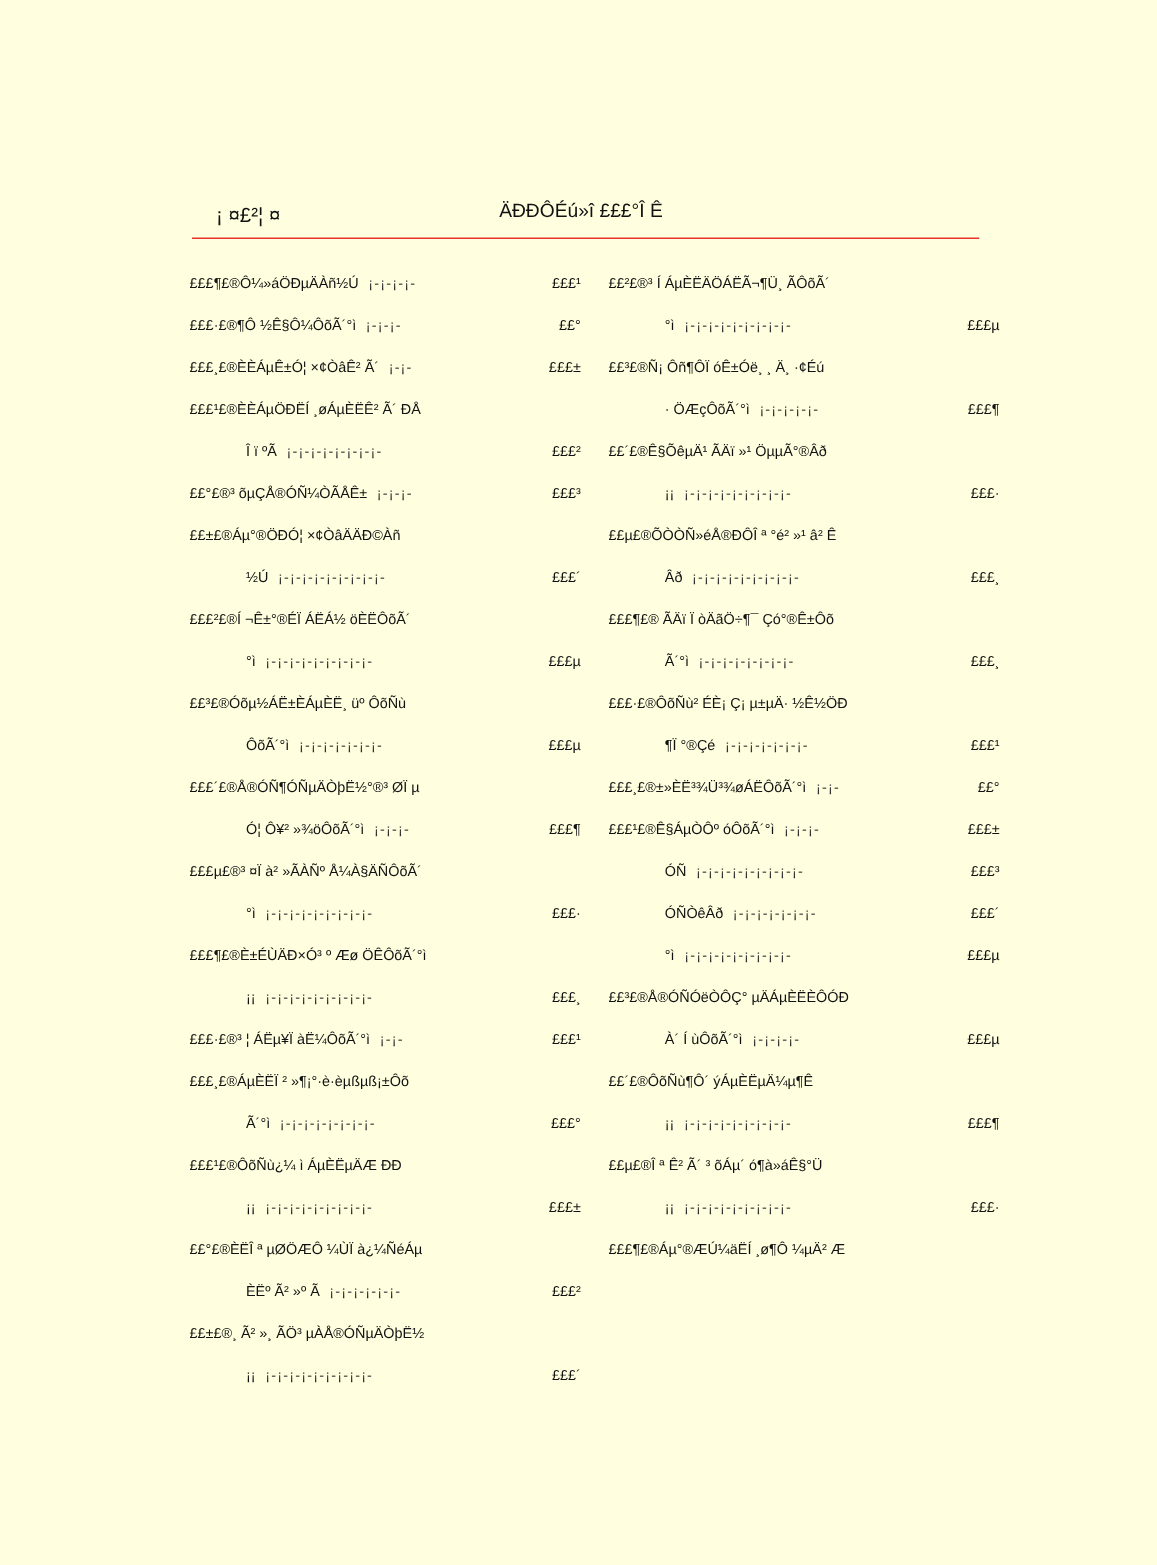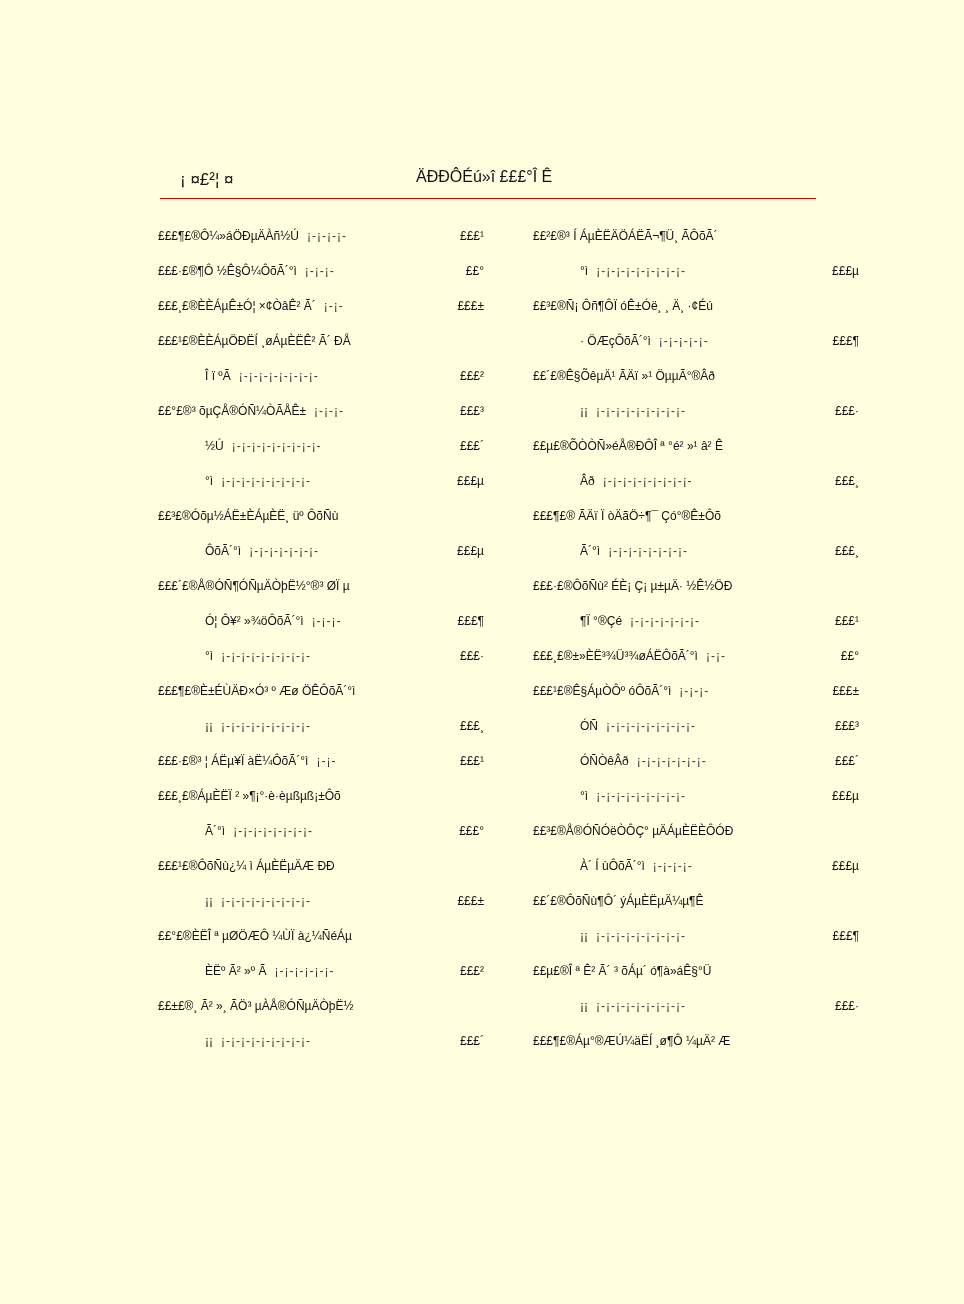--- a/index.html
+++ b/index.html
@@ -15,21 +15,21 @@
       position: absolute; left: 160px; top: 166px; width: 656px; height: 30px;
     }
     .header .left { position: absolute; left: 20px; top: 4px; font-size: 17px; }
     .header .center { position: absolute; left: 256px; top: 2px; font-size: 16px; }
     .rule {
       position: absolute; left: 160px; top: 198px; width: 656px; height: 0;
       border-top: 1.5px solid #e00000;
     }
     .col { position: absolute; top: 222px; width: 326px; }
     .col.left { left: 158px; }
-    .col.right { left: 507px; margin-left: 26px; }
+    .col.right { left: 507px; }
     .line {
       height: 35px; line-height: 28px; font-size: 12px; white-space: nowrap;
       position: relative;
     }
     .line.indent .txt { padding-left: 47px; }
     .line .leader { color: #333; letter-spacing: 1px; margin-left: 8px; }
     .line .pg { position: absolute; right: 0; top: 0; }
   </style>
 </head>
 <body>
@@ -40,26 +40,29 @@
 </div>
 <div class="rule"></div>
 
 <div class="col left" id="leftcol">
     <div class="line"><span class="txt">£££¶£®Ô¼»áÖÐµÄÀñ½Ú</span><span class="leader">¡-¡-¡-¡-</span><span class="pg">£££¹</span></div>
     <div class="line"><span class="txt">£££·£®¶Ô ½Ê§Ô¼ÔõÃ´°ì</span><span class="leader">¡-¡-¡-</span><span class="pg">££°</span></div>
     <div class="line"><span class="txt">£££¸£®ÈÈÁµÊ±Ó¦ ×¢ÒâÊ² Ã´</span><span class="leader">¡-¡-</span><span class="pg">£££±</span></div>
     <div class="line"><span class="txt">£££¹£®ÈÈÁµÖÐËÍ ¸øÁµÈËÊ² Ã´ ÐÅ</span><span class="leader"></span><span class="pg"></span></div>
     <div class="line indent"><span class="txt">Î ï ºÃ</span><span class="leader">¡-¡-¡-¡-¡-¡-¡-¡-</span><span class="pg">£££²</span></div>
     <div class="line"><span class="txt">££°£®³ õµÇÅ®ÓÑ¼ÒÃÅÊ±</span><span class="leader">¡-¡-¡-</span><span class="pg">£££³</span></div>
+    <div class="line"><span class="txt">££±£®Áµ°®ÖÐÓ¦ ×¢ÒâÄÄÐ©Àñ</span><span class="leader"></span><span class="pg"></span></div>
     <div class="line indent"><span class="txt">½Ú</span><span class="leader">¡-¡-¡-¡-¡-¡-¡-¡-¡-</span><span class="pg">£££´</span></div>
+    <div class="line"><span class="txt">£££²£®Í ¬Ê±°®ÉÏ ÁËÁ½ öÈËÔõÃ´</span><span class="leader"></span><span class="pg"></span></div>
     <div class="line indent"><span class="txt">°ì</span><span class="leader">¡-¡-¡-¡-¡-¡-¡-¡-¡-</span><span class="pg">£££µ</span></div>
     <div class="line"><span class="txt">££³£®Óõµ½ÁË±ÈÁµÈË¸ üº ÔõÑù</span><span class="leader"></span><span class="pg"></span></div>
     <div class="line indent"><span class="txt">ÔõÃ´°ì</span><span class="leader">¡-¡-¡-¡-¡-¡-¡-</span><span class="pg">£££µ</span></div>
     <div class="line"><span class="txt">£££´£®Å®ÓÑ¶ÓÑµÄÒþË½°®³ ØÏ µ</span><span class="leader"></span><span class="pg"></span></div>
     <div class="line indent"><span class="txt">Ó¦ Ô¥² »¾öÔõÃ´°ì</span><span class="leader">¡-¡-¡-</span><span class="pg">£££¶</span></div>
+    <div class="line"><span class="txt">£££µ£®³ ¤Ï à² »ÃÀÑº Å¼À§ÄÑÔõÃ´</span><span class="leader"></span><span class="pg"></span></div>
     <div class="line indent"><span class="txt">°ì</span><span class="leader">¡-¡-¡-¡-¡-¡-¡-¡-¡-</span><span class="pg">£££·</span></div>
     <div class="line"><span class="txt">£££¶£®È±ÉÙÄÐ×Ó³ º Æø ÖÊÔõÃ´°ì</span><span class="leader"></span><span class="pg"></span></div>
     <div class="line indent"><span class="txt">¡¡</span><span class="leader">¡-¡-¡-¡-¡-¡-¡-¡-¡-</span><span class="pg">£££¸</span></div>
     <div class="line"><span class="txt">£££·£®³ ¦ ÁËµ¥Ï àË¼ÔõÃ´°ì</span><span class="leader">¡-¡-</span><span class="pg">£££¹</span></div>
     <div class="line"><span class="txt">£££¸£®ÁµÈËÏ ² »¶¡°·è·èµßµß¡±Ôõ</span><span class="leader"></span><span class="pg"></span></div>
     <div class="line indent"><span class="txt">Ã´°ì</span><span class="leader">¡-¡-¡-¡-¡-¡-¡-¡-</span><span class="pg">£££°</span></div>
     <div class="line"><span class="txt">£££¹£®ÔõÑù¿¼ ì ÁµÈËµÄÆ ÐÐ</span><span class="leader"></span><span class="pg"></span></div>
     <div class="line indent"><span class="txt">¡¡</span><span class="leader">¡-¡-¡-¡-¡-¡-¡-¡-¡-</span><span class="pg">£££±</span></div>
     <div class="line"><span class="txt">££°£®ÈËÎ ª µØÖÆÔ ¼ÙÏ à¿¼ÑéÁµ</span><span class="leader"></span><span class="pg"></span></div>
     <div class="line indent"><span class="txt">ÈËº Ã² »º Ã</span><span class="leader">¡-¡-¡-¡-¡-¡-</span><span class="pg">£££²</span></div>

